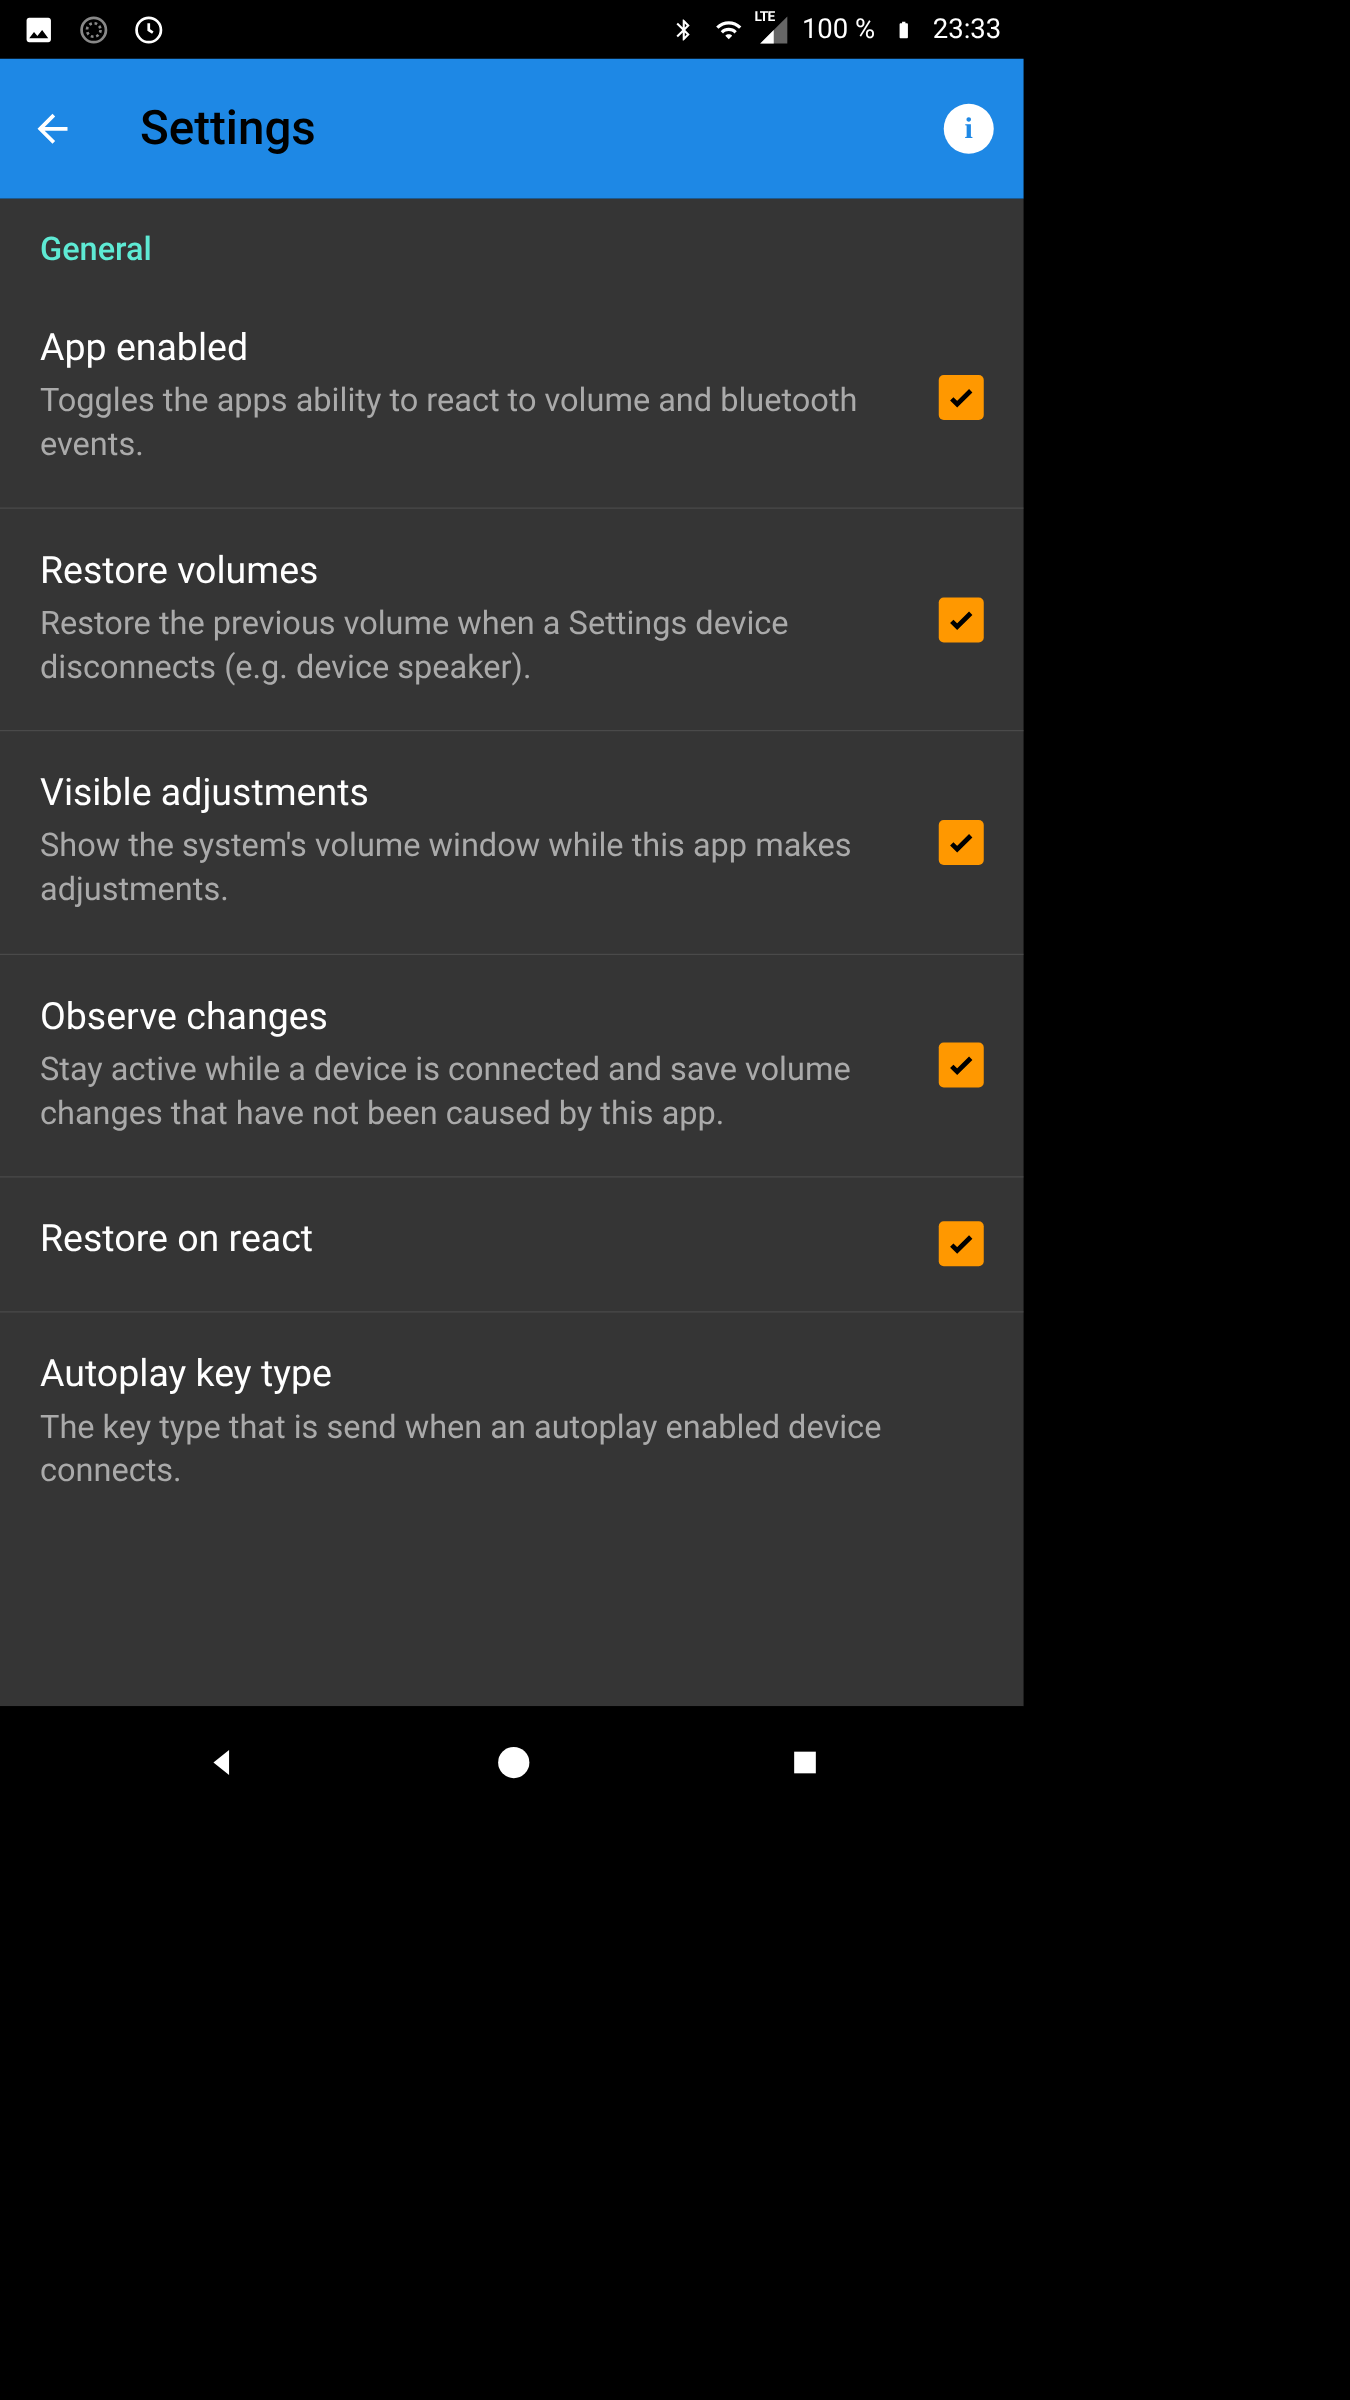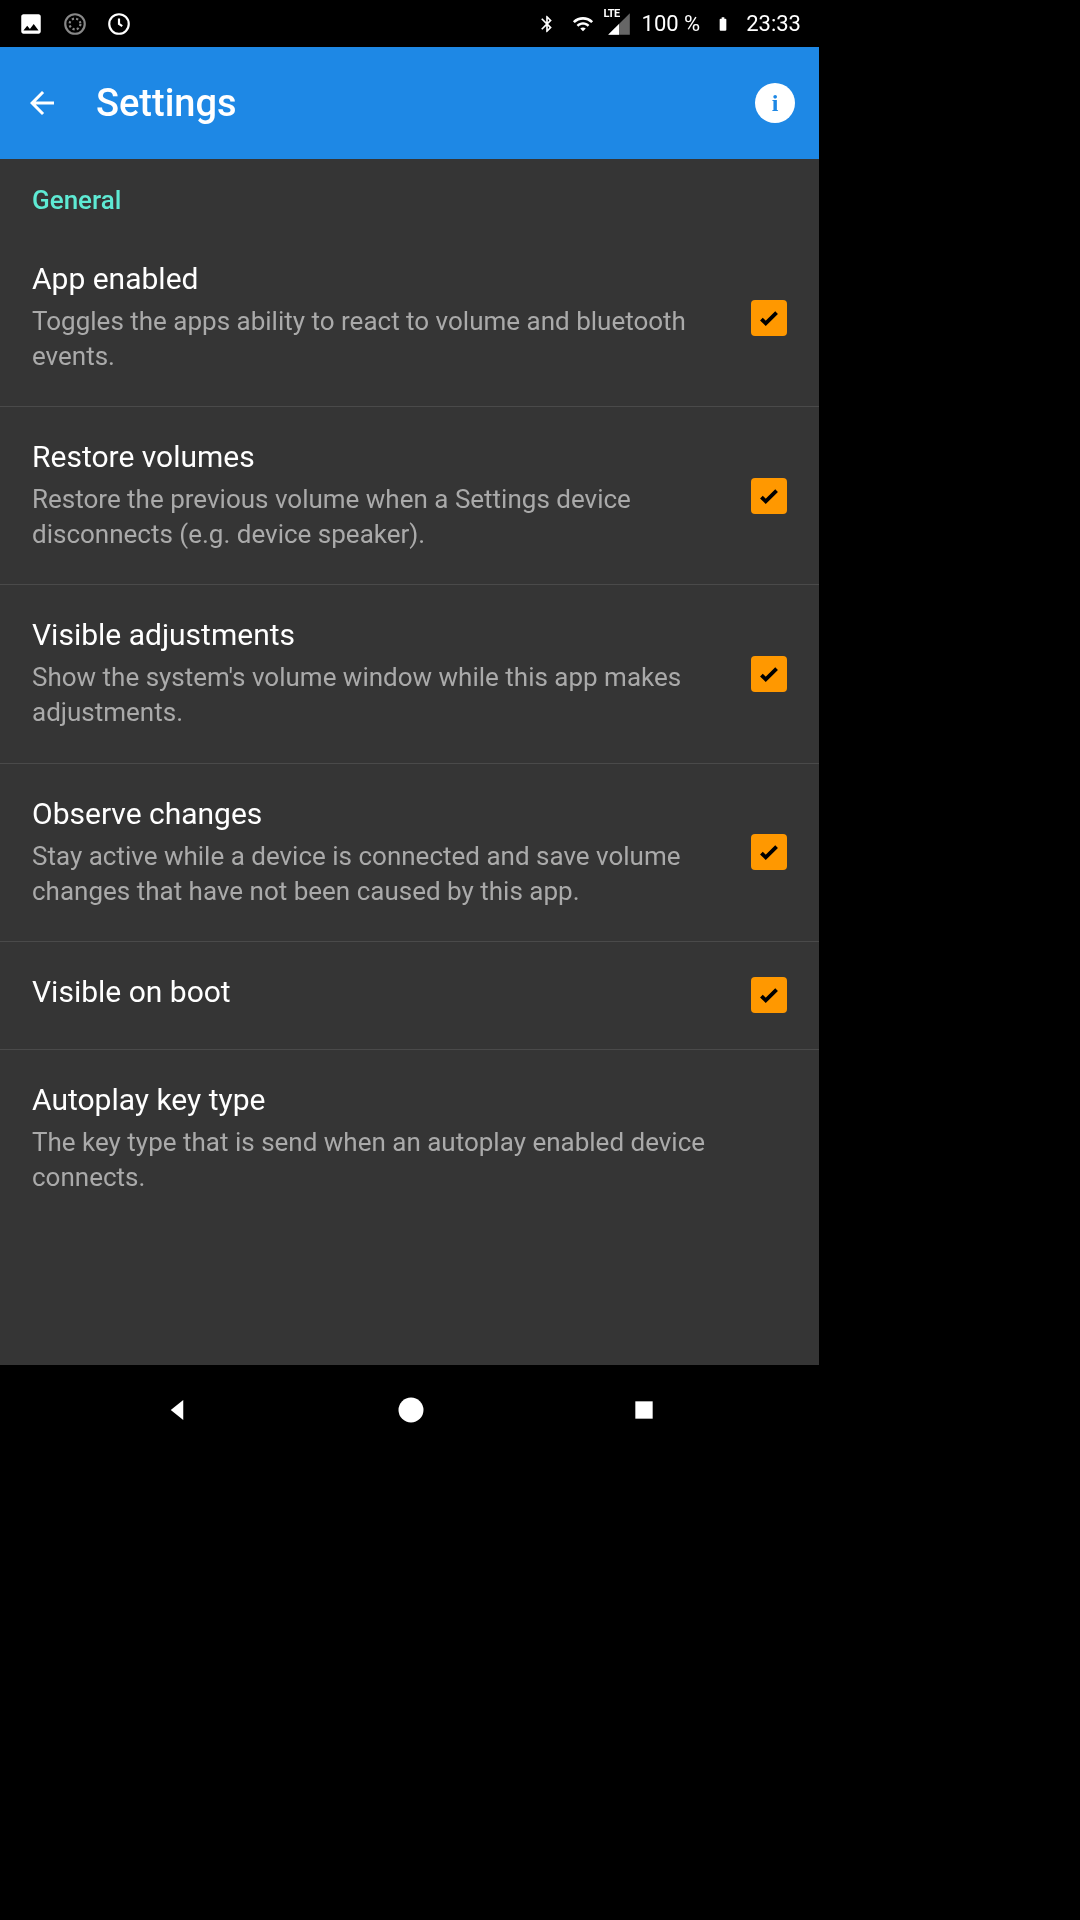--- a/index.html
+++ b/index.html
@@ -51,24 +51,25 @@
       padding: 0 24px;
       gap: 36px;
     }
     .back-arrow {
       color: #fff;
       display: flex;
       align-items: center;
       justify-content: center;
     }
     .app-title {
-      color: #ffffff;
+      color: #000000;
       font-size: 38px;
       font-weight: 500;
       flex: 1;
+      margin-left: 16px;
     }
     .info-button {
       width: 40px;
       height: 40px;
       background: #fff;
       border-radius: 50%;
       display: flex;
       align-items: center;
       justify-content: center;
       color: #1e88e5;
@@ -260,21 +261,21 @@
     </div>
     <div class="checkbox">
       <svg width="26" height="26" viewBox="0 0 24 24">
           <path d="M5 13l4 4L19 7"></path>
         </svg>
     </div>
   </div>
 
   <div class="setting-row">
     <div class="setting-text">
-      <div class="setting-title">Visible on boot</div>
+      <div class="setting-title">Restore on react</div>
     </div>
     <div class="checkbox">
       <svg width="26" height="26" viewBox="0 0 24 24">
           <path d="M5 13l4 4L19 7"></path>
         </svg>
     </div>
   </div>
 
   <div class="setting-row" style="border-bottom:none;">
     <div class="setting-text">

